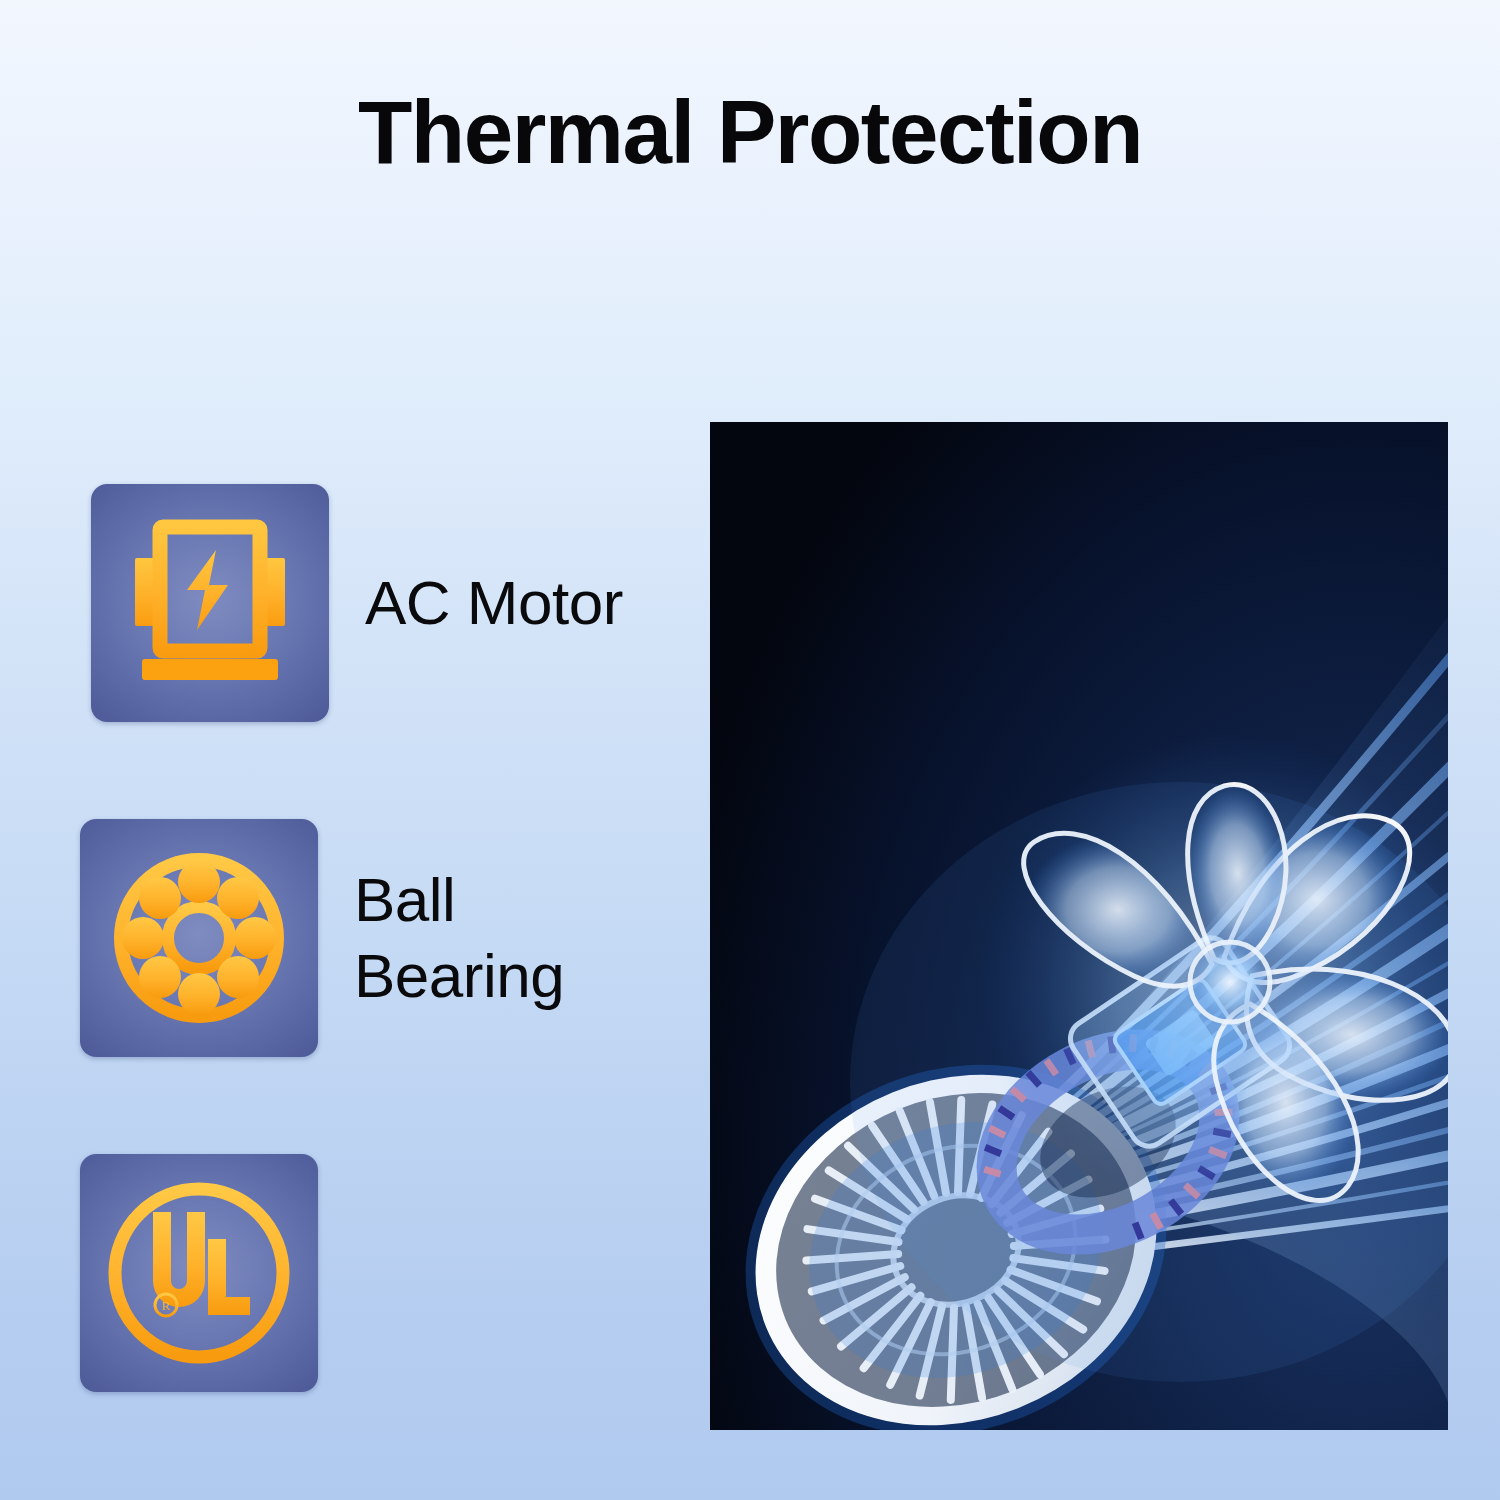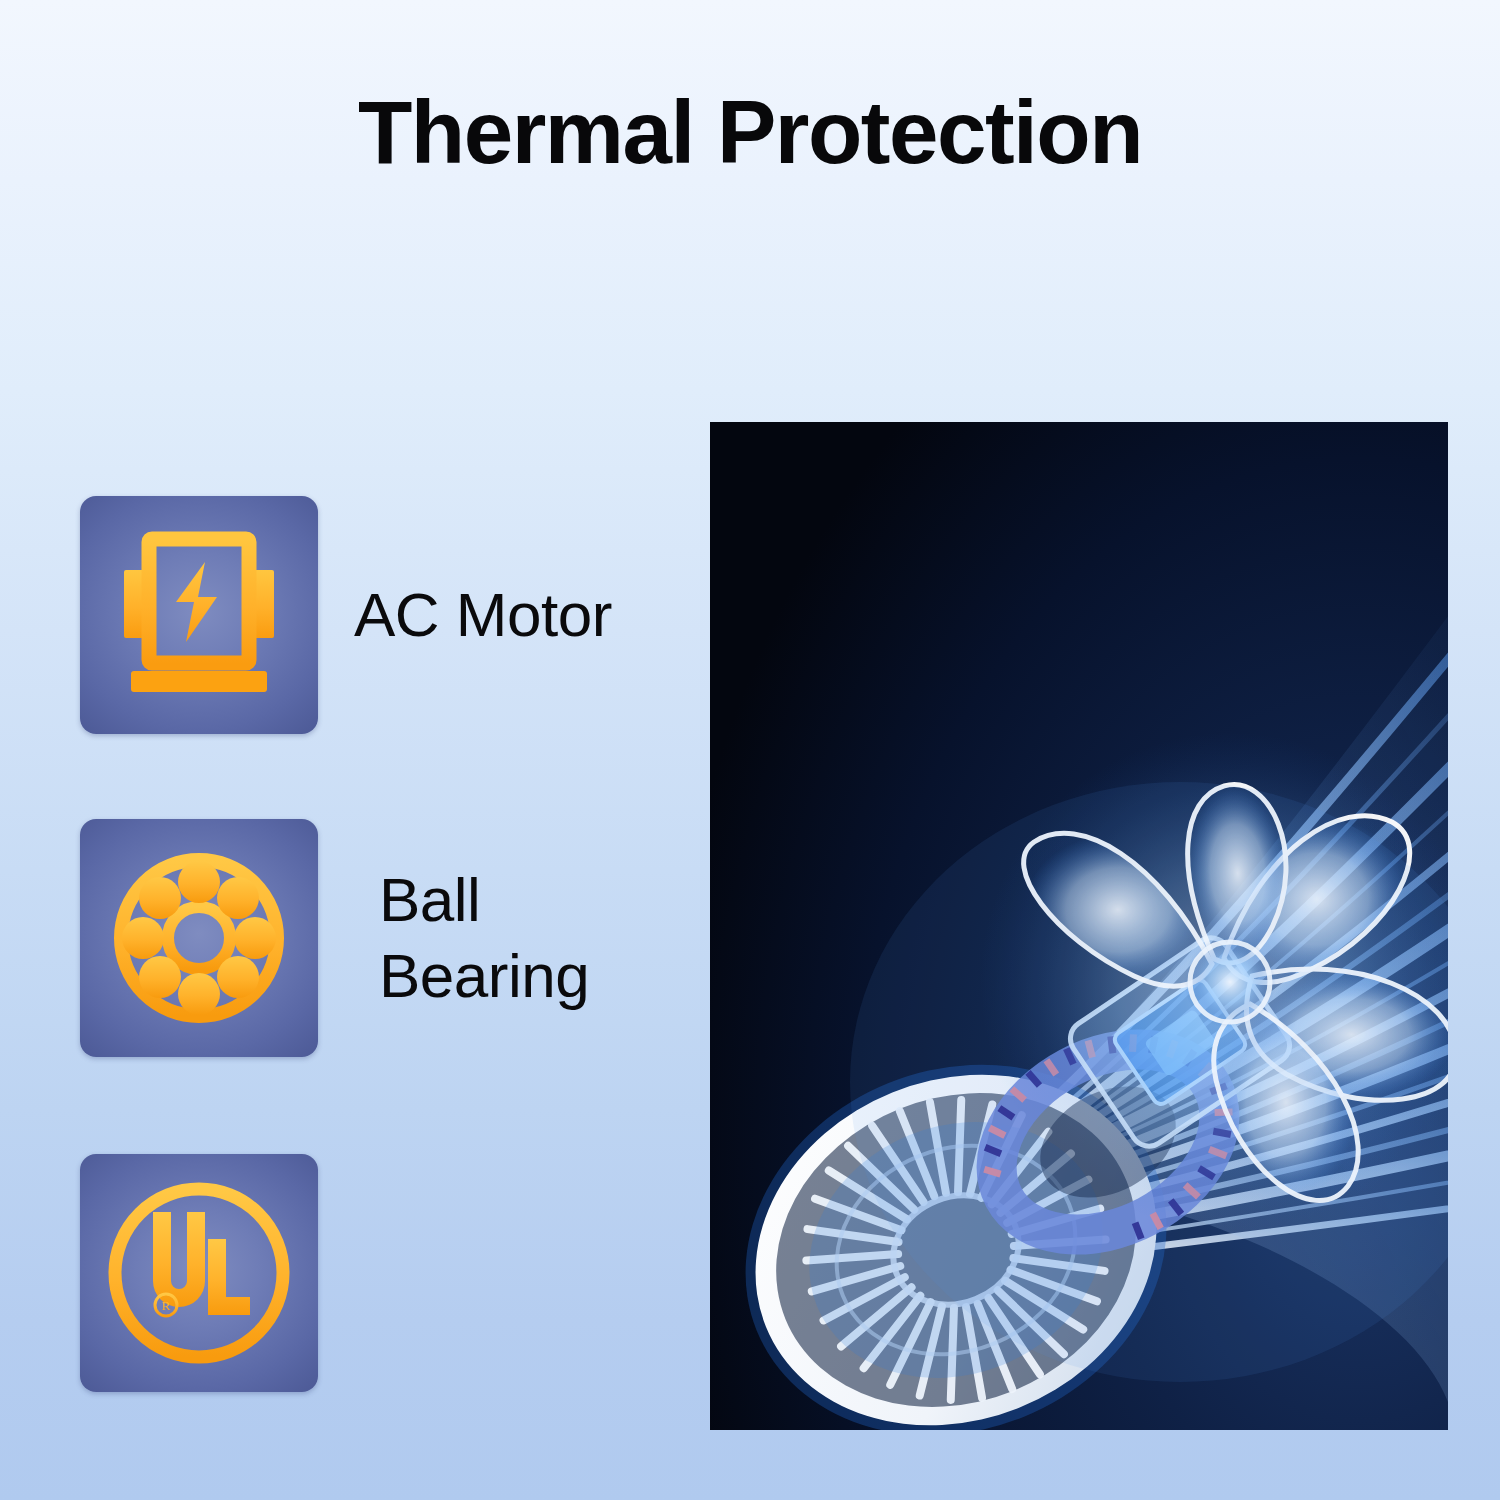--- a/index.html
+++ b/index.html
@@ -49,22 +49,22 @@
     left: 80px;
     top: 484px;
     width: 600px;
   }
   .feature-row {
     position: absolute;
     left: 0;
     display: flex;
     align-items: center;
   }
-  .feature-row.r0 { top: 12px; }
-  .feature-row.r1 { top: 335px; gap: 25px; }
+  .feature-row.r0 { top: 0px; margin-left: 11px; }
+  .feature-row.r1 { top: 335px; }
   .feature-row.r2 { top: 670px; }
 
   .icon-tile {
     position: relative;
     width: 238px;
     height: 238px;
     border-radius: 16px;
     flex: 0 0 auto;
     background:
       radial-gradient(ellipse 120% 110% at 50% 48%,

